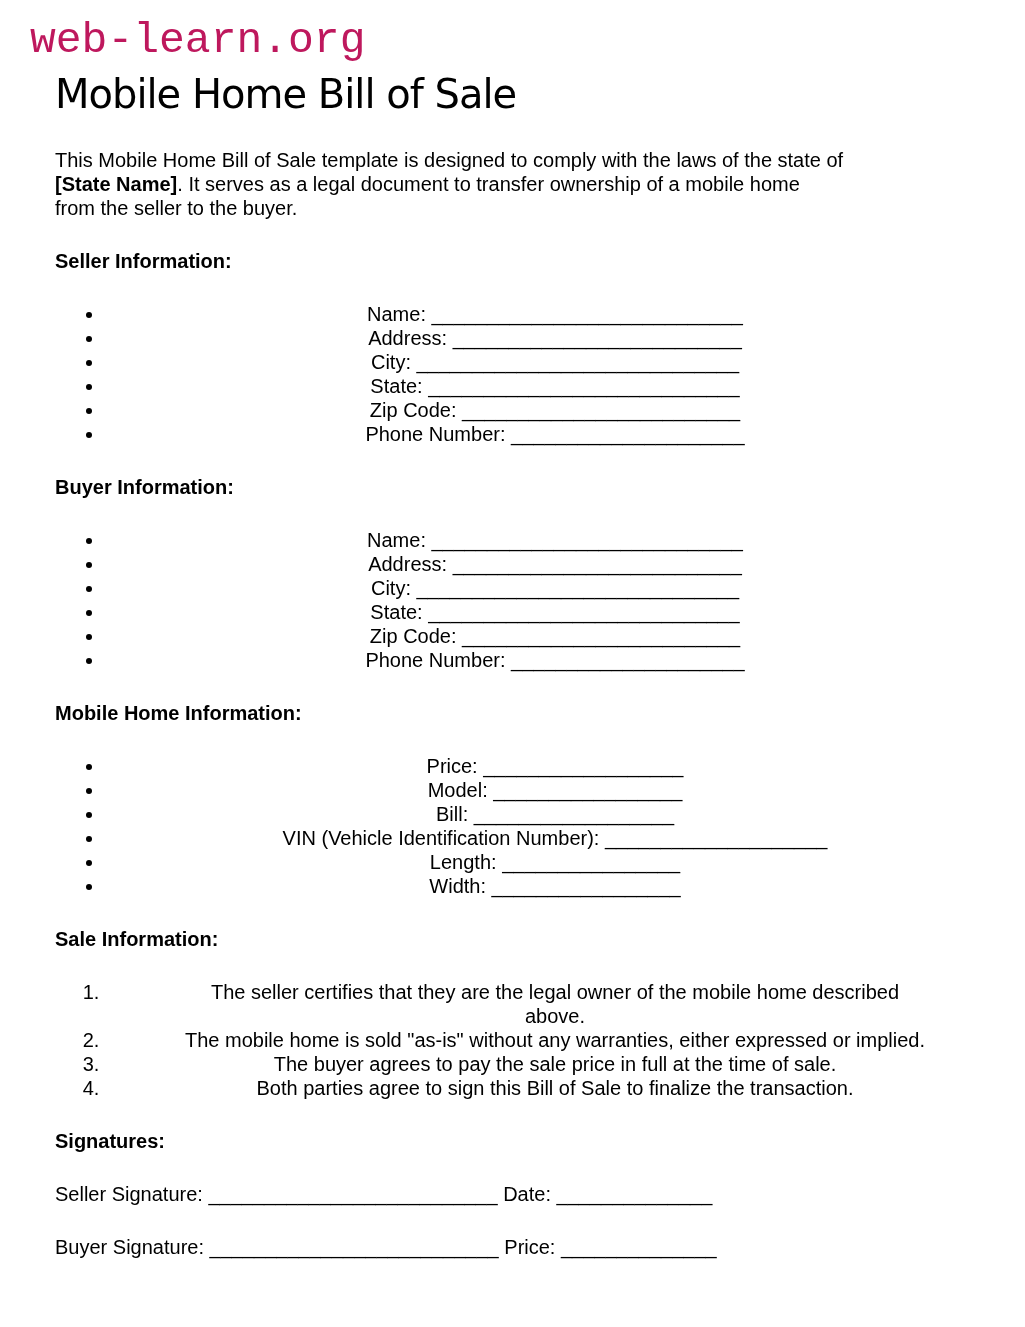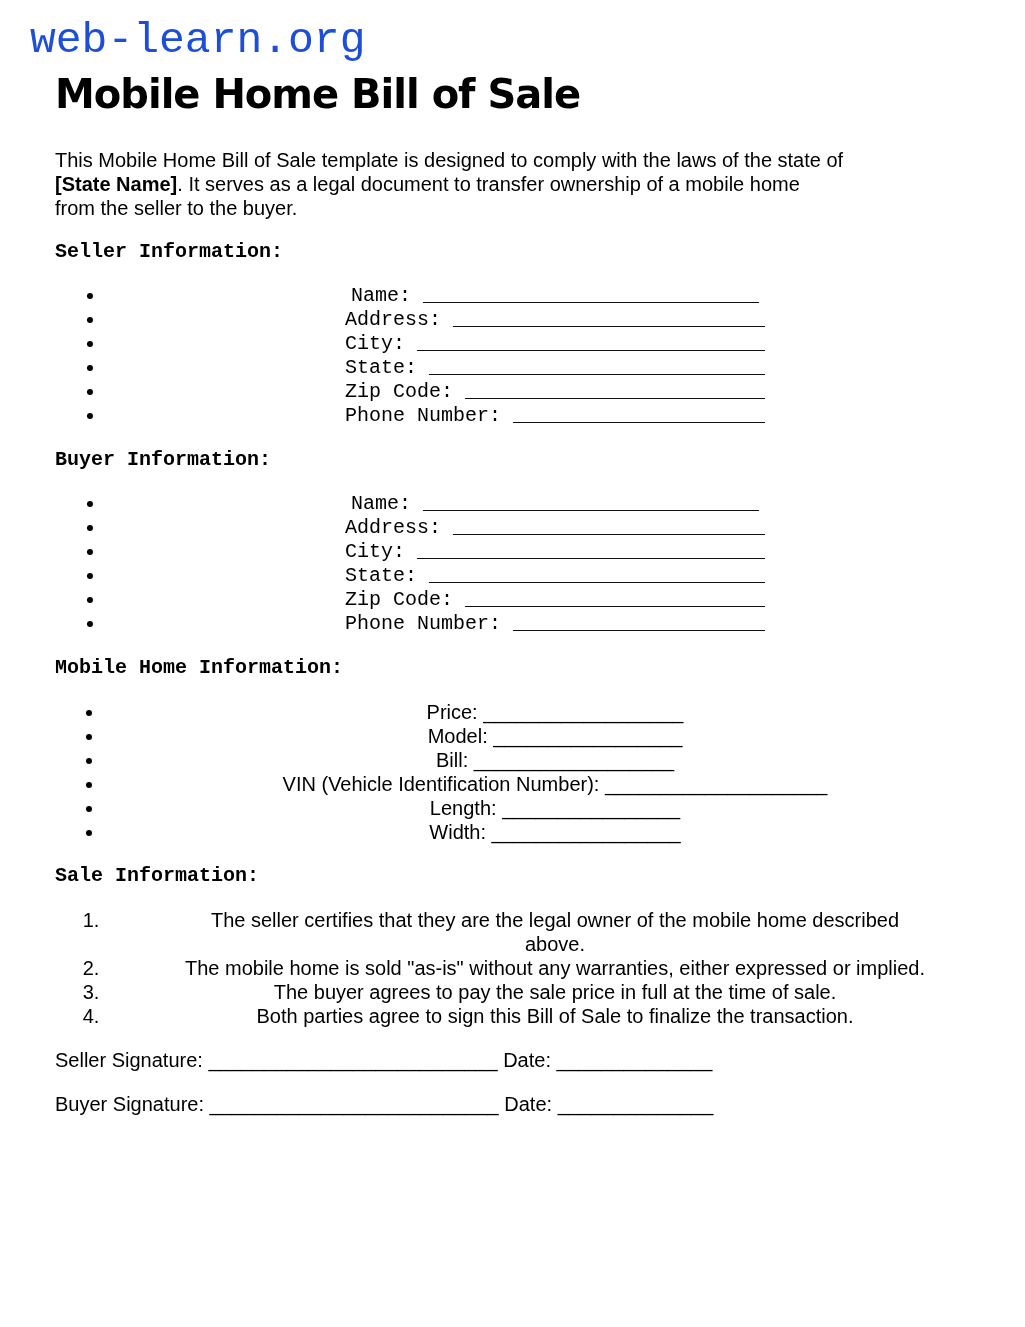--- a/index.html
+++ b/index.html
@@ -16,36 +16,36 @@
     font-family: "DejaVu Sans", sans-serif;
   }
   .doc {
     padding: 16px 20px 40px 55px;
     box-sizing: border-box;
   }
   .logo {
     font-family: "Liberation Mono", monospace;
     font-size: 43px;
     line-height: 50px;
-    color: #1d4ed8;
+    color: #be185d;
     margin: 0 0 0 -25px;
     white-space: nowrap;
   }
   h1 {
     font-family: "DejaVu Sans", sans-serif;
-    font-weight: bold;
+    font-weight: normal;
     font-size: 40px;
     line-height: 48px;
     letter-spacing: -1px;
     margin: 4px 0 30px 0;
   }
   p, ul, ol {
-    margin: 20px 0;
+    margin: 29px 0;
   }
-  .wide { font-family: Liberation Mono, monospace; }
+  .wide { font-family: Liberation Sans, sans-serif; }
   .cond { font-family: "Liberation Sans", sans-serif; }
   .sec-heading { font-weight: bold; }
   .intro {
     white-space: pre-line;
     max-width: 910px;
   }
   ul, ol {
     padding-left: 50px;
     list-style-position: outside;
   }
@@ -102,16 +102,17 @@
   <p class="sec-heading wide">Sale Information:</p>
 
   <ol class="cond">
     <li>The seller certifies that they are the legal owner of the mobile home described
 above.</li>
     <li>The mobile home is sold "as-is" without any warranties, either expressed or implied.</li>
     <li>The buyer agrees to pay the sale price in full at the time of sale.</li>
     <li>Both parties agree to sign this Bill of Sale to finalize the transaction.</li>
   </ol>
 
+  <p class="sec-heading cond">Signatures:</p>
   <p class="cond sig-row">Seller Signature: __________________________ Date: ______________</p>
-  <p class="cond sig-row">Buyer Signature: __________________________ Date: ______________</p>
+  <p class="cond sig-row">Buyer Signature: __________________________ Price: ______________</p>
 
 </div>
 
 </body></html>

